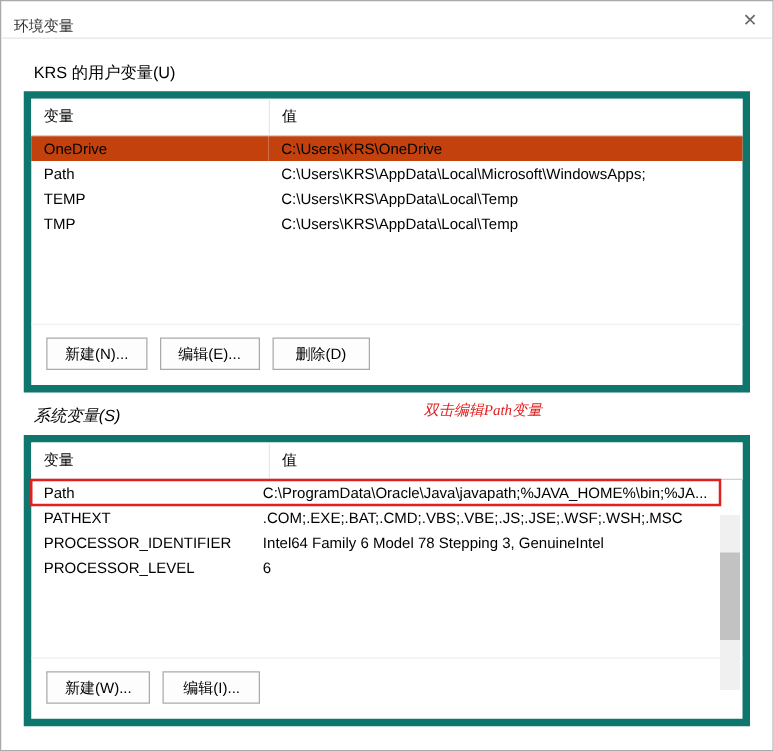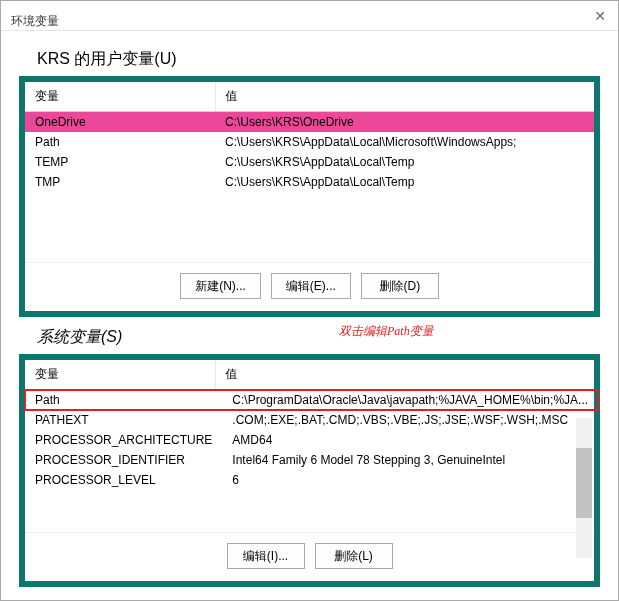--- a/index.html
+++ b/index.html
@@ -44,22 +44,22 @@
       align-items: center;
       justify-content: center;
       font-size: 14px;
       color: #666;
       cursor: pointer;
     }
     .content {
       padding: 10px 18px 10px 18px;
     }
     .section-label {
-      margin: 8px 0 6px 18px;
-      font-size: 16px;
+      margin: 8px 0 6px 8px;
+      font-size: 13px;
       color: #000;
     }
     .groupbox {
       border: 6px solid #0f766e;
       background: #fff;
       margin-bottom: 10px;
     }
     .table-wrap {
       position: relative;
     }
@@ -82,29 +82,29 @@
     .table td {
       padding: 3px 10px;
       font-size: 12px;
       white-space: nowrap;
       overflow: hidden;
     }
     .table td:first-child {
       width: 190px;
     }
     .selected-row td {
-      background: #ec4899;
+      background: #c2410c;
     }
     .highlighted-row {
       outline: 2px solid #e02020;
       outline-offset: -1px;
     }
     .button-row {
       display: flex;
-      justify-content: center;
+      justify-content: flex-start;
       gap: 10px;
       padding: 10px 12px 12px 12px;
       border-top: 1px solid #f0f0f0;
     }
     .btn {
       min-width: 78px;
       height: 26px;
       padding: 0 14px;
       background: #fdfdfd;
       border: 1px solid #aaa;
@@ -223,41 +223,37 @@
             <tbody>
               <tr class="highlighted-row">
                 <td>Path</td>
                 <td>C:\ProgramData\Oracle\Java\javapath;%JAVA_HOME%\bin;%JA...</td>
               </tr>
               <tr>
                 <td>PATHEXT</td>
                 <td>.COM;.EXE;.BAT;.CMD;.VBS;.VBE;.JS;.JSE;.WSF;.WSH;.MSC</td>
               </tr>
               <tr>
-                <td>PROCESSOR_ARCHITECTURE</td>
-                <td>AMD64</td>
-              </tr>
-              <tr>
                 <td>PROCESSOR_IDENTIFIER</td>
                 <td>Intel64 Family 6 Model 78 Stepping 3, GenuineIntel</td>
               </tr>
               <tr>
                 <td>PROCESSOR_LEVEL</td>
                 <td>6</td>
               </tr>
             </tbody>
           </table>
           <div class="sys-scroll">
             <div class="sys-scroll-thumb"></div>
           </div>
         </div>
       </div>
       <div class="button-row">
+        <button class="btn">新建(W)...</button>
         <button class="btn">编辑(I)...</button>
-        <button class="btn">删除(L)</button>
       </div>
     </div>
 
   </div>
 
   <div class="dialog-buttons">
     <button class="btn">确定</button>
     <button class="btn">取消</button>
   </div>
 </div>

